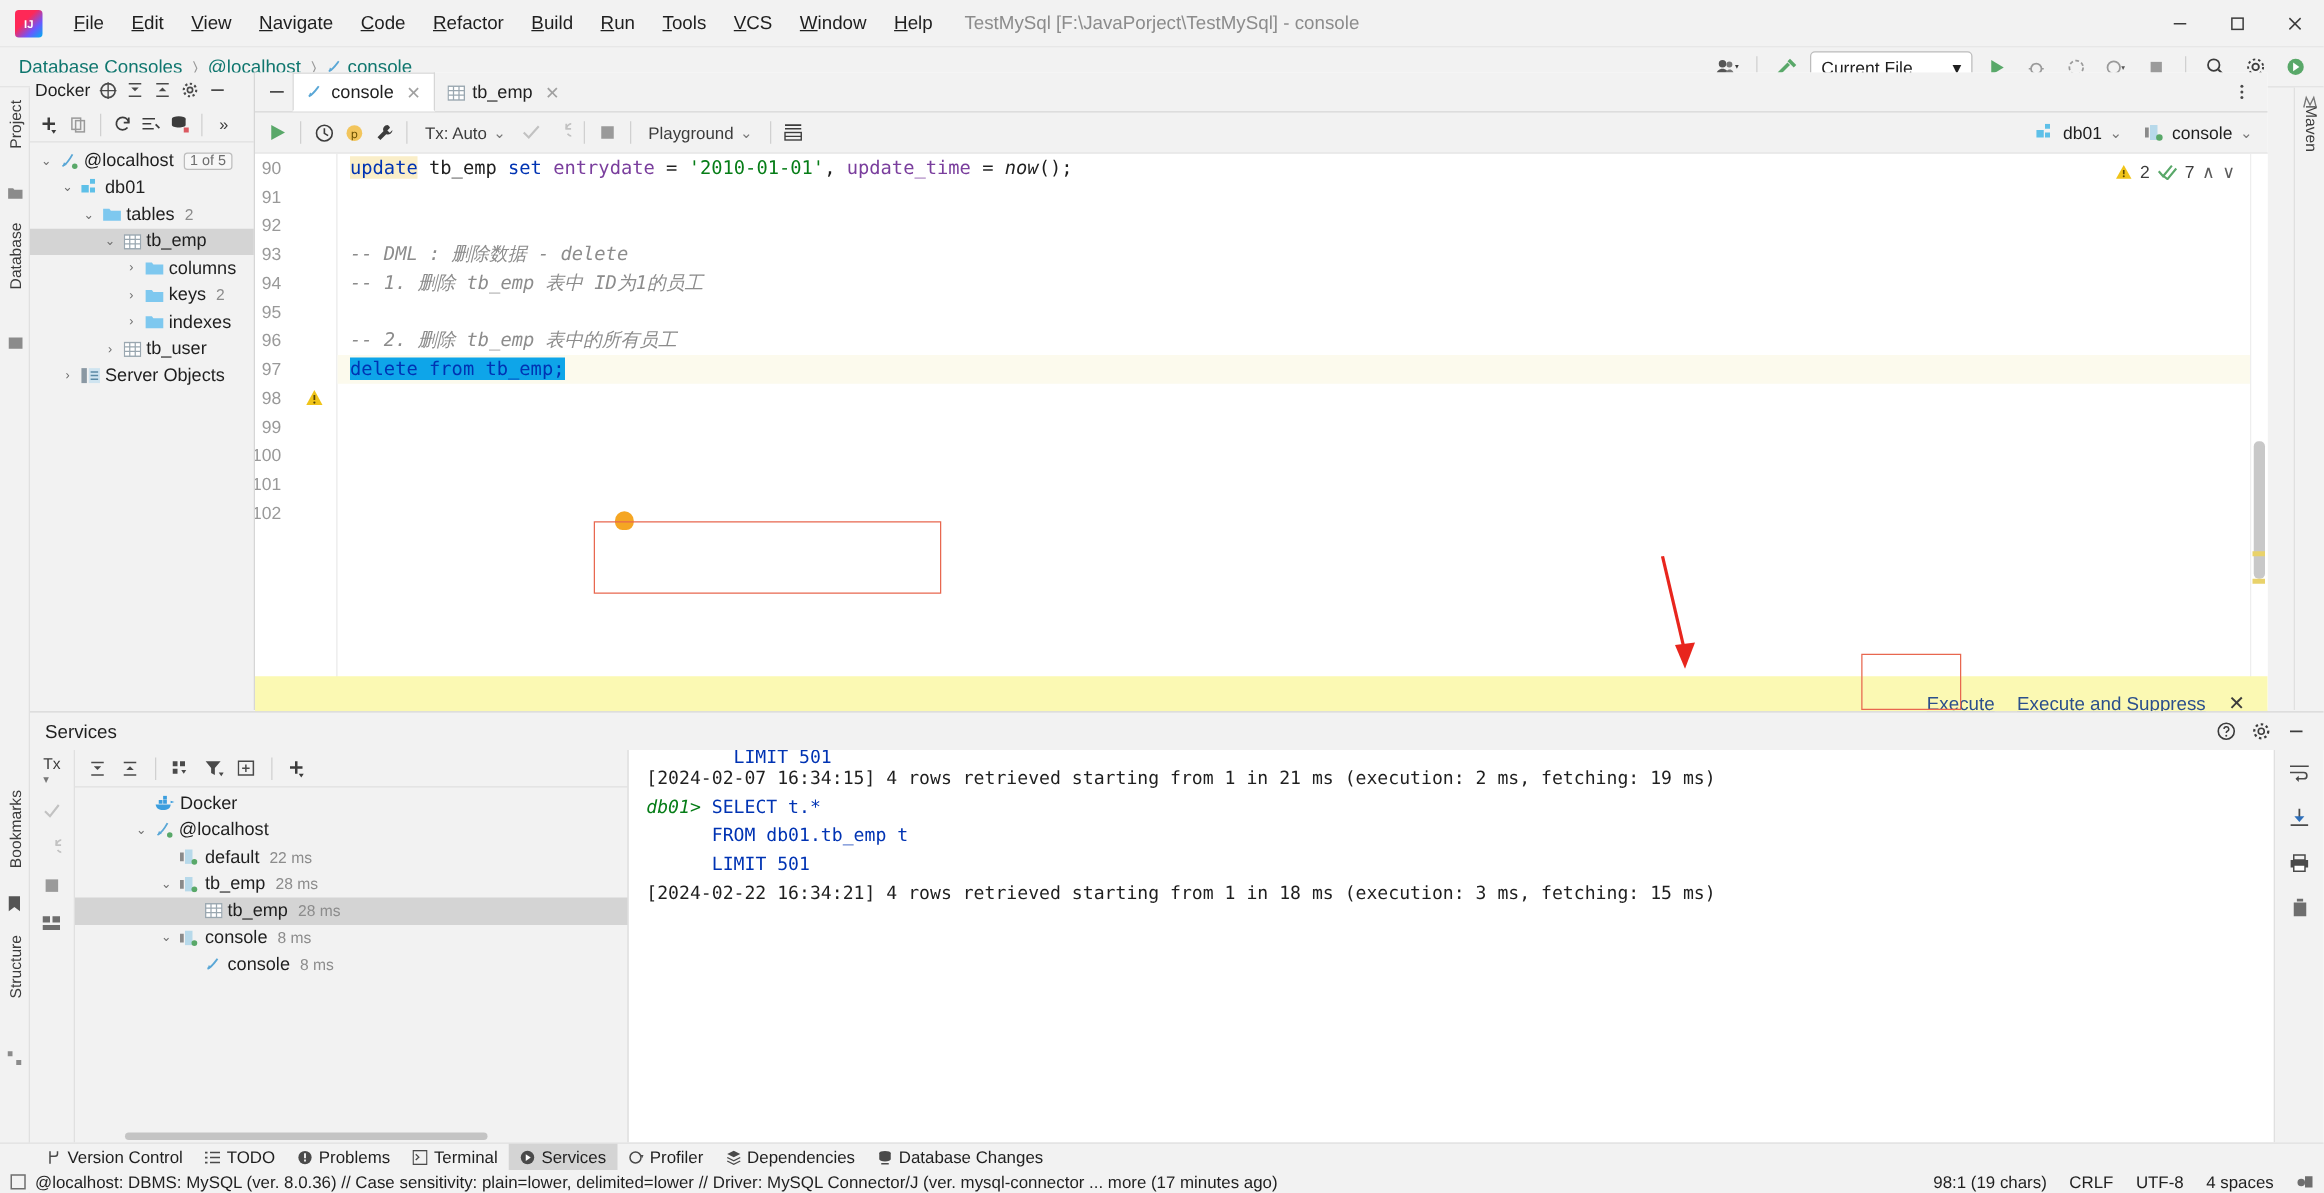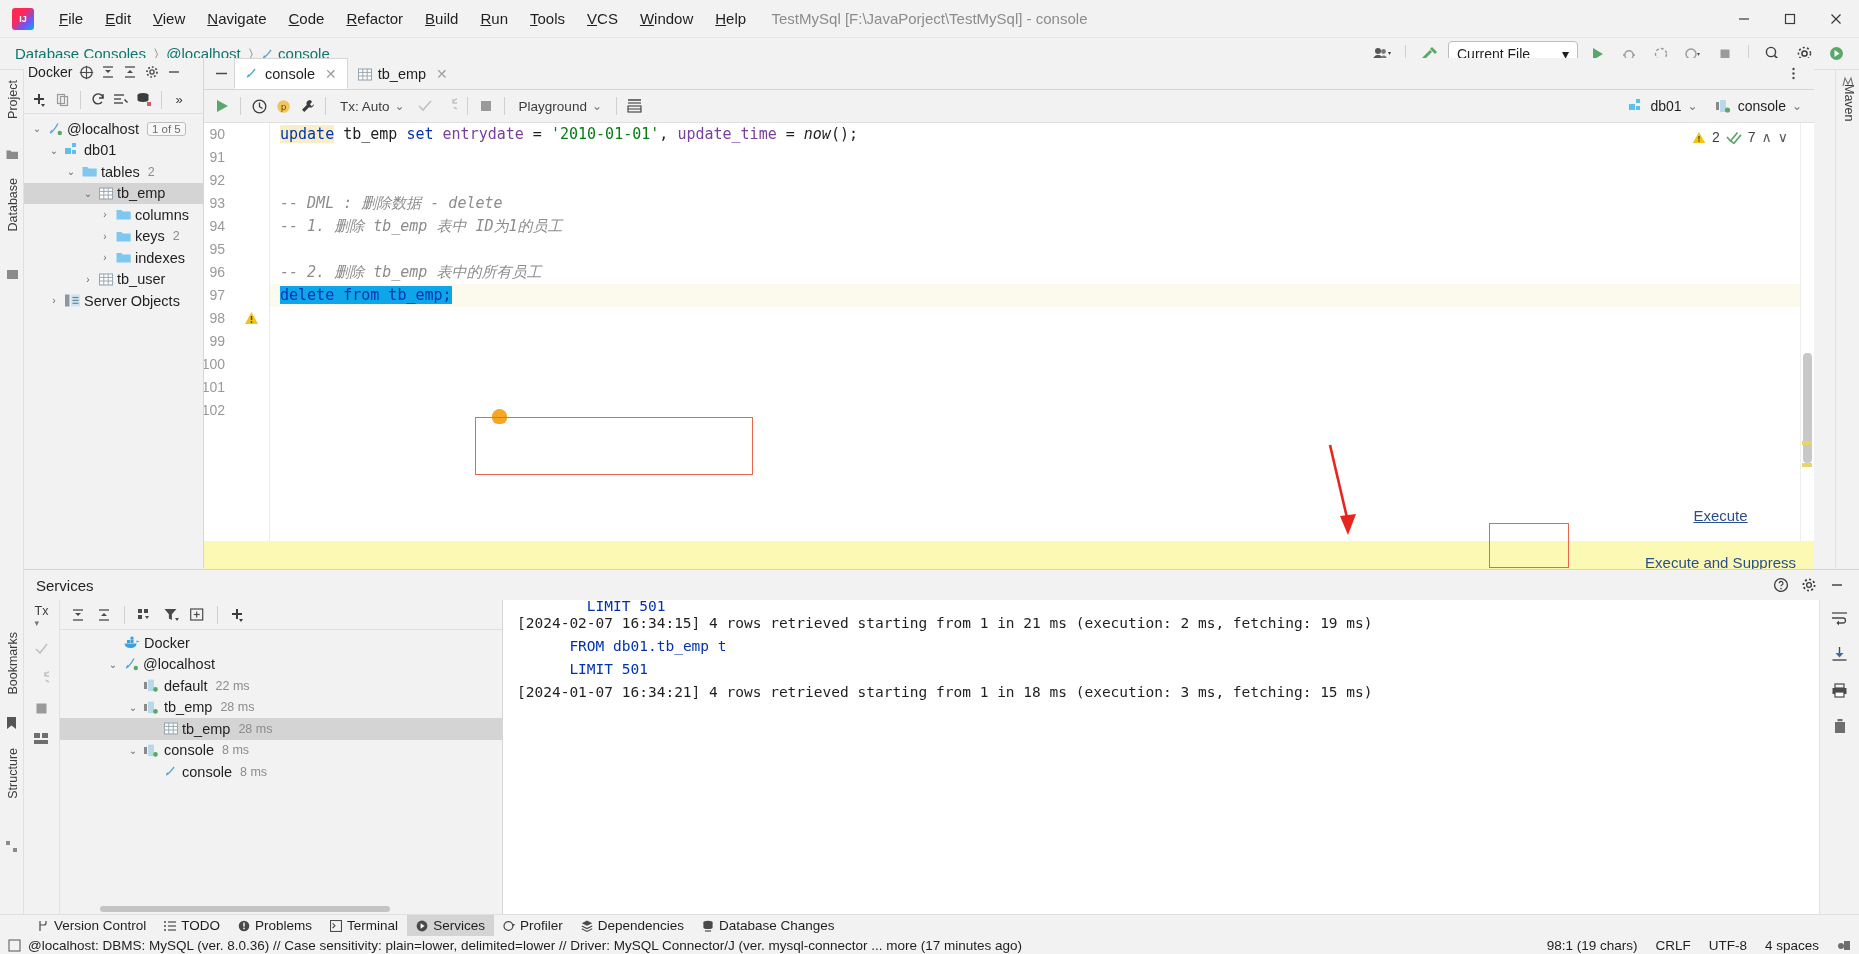--- a/index.html
+++ b/index.html
@@ -175,21 +175,21 @@
   .sbthumb{ position:absolute; right:2px; width:9px; background:#c8c8c8; border-radius:4px; }
   .markeryellow{ position:absolute; right:2px; width:10px; height:4px; background:#e9d26a; }
 
   
   .notif{
     position:absolute; left:204px; top:541px; width:1610px; height:45px;
     background:#fbf9b3; display:flex; align-items:center;
     border-bottom:1px solid #d9d7a0;
   }
   .notif-text{ margin-left:14px; font-size:15px; color:#1f1f1f; }
-  .notif-actions{ margin-left:auto; display:flex; align-items:center; gap:30px; padding-right:18px;flex-direction:column; }
+  .notif-actions{ margin-left:auto; display:flex; align-items:center; gap:18px; padding-right:18px; }
   .link{ color:#2b4f8c; text-decoration:underline; font-size:15px; }
   .notif-x{ color:#3c3c3c; font-size:16px; }
   .execbox{
     position:absolute; left:1489px; top:523px; width:80px; height:45px;
     border:1.5px solid #e8674f; pointer-events:none;
   }
   .arrow{ position:absolute; left:1310px; top:440px; }
 
   
   .services{
@@ -1016,23 +1016,24 @@
               <span class="tcount">8 ms</span>
             </div>
           </div>
         <div class="svc-scroll-h"></div>
       </div>
 
       <div class="console-out">
         <div id="coLines">
             <div class="co-line" style="height: 12px; line-height: 12px; overflow: hidden;"><span class="co-kw">        LIMIT 501</span></div>
             <div class="co-line"><span class="co-dim">[2024-02-07 16:34:15] 4 rows retrieved starting from 1 in 21 ms (execution: 2 ms, fetching: 19 ms)</span></div>
+            <div class="co-line"><span class="co-prompt">db01&gt;</span><span class=""> </span><span class="co-kw">SELECT t.*</span></div>
             <div class="co-line"><span class="co-dim">      </span><span class="co-kw">FROM db01.tb_emp t</span></div>
             <div class="co-line"><span class="co-dim">      </span><span class="co-kw">LIMIT 501</span></div>
-            <div class="co-line"><span class="co-dim">[2024-01-07 16:34:21] 4 rows retrieved starting from 1 in 18 ms (execution: 3 ms, fetching: 15 ms)</span></div>
+            <div class="co-line"><span class="co-dim">[2024-02-22 16:34:21] 4 rows retrieved starting from 1 in 18 ms (execution: 3 ms, fetching: 15 ms)</span></div>
           </div>
         <div class="co-right">
           <span class="mini-ic">
             <svg width="17" height="15" viewBox="0 0 17 15">
                 <line x1="1" y1="2" x2="16" y2="2" stroke="#4a4a4a" stroke-width="1.3"></line>
                 <path d="M1 7h11a2.5 2.5 0 0 1 0 5H6" fill="none" stroke="#4a4a4a" stroke-width="1.3"></path>
                 <path d="M8 9.5l-2.6 2.5L8 14.5z" fill="#4a4a4a"></path>
               </svg>
           </span>
           <span class="mini-ic">

